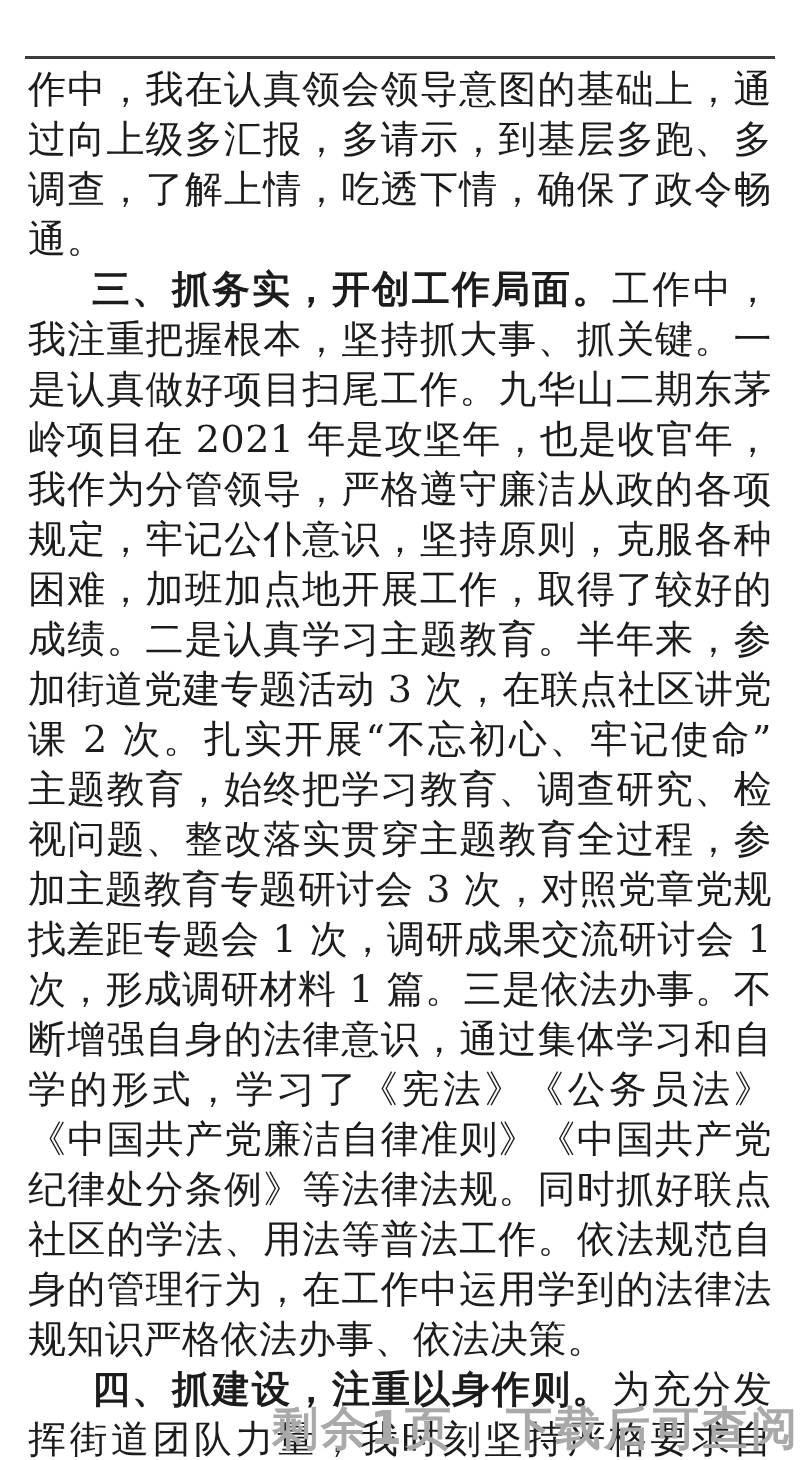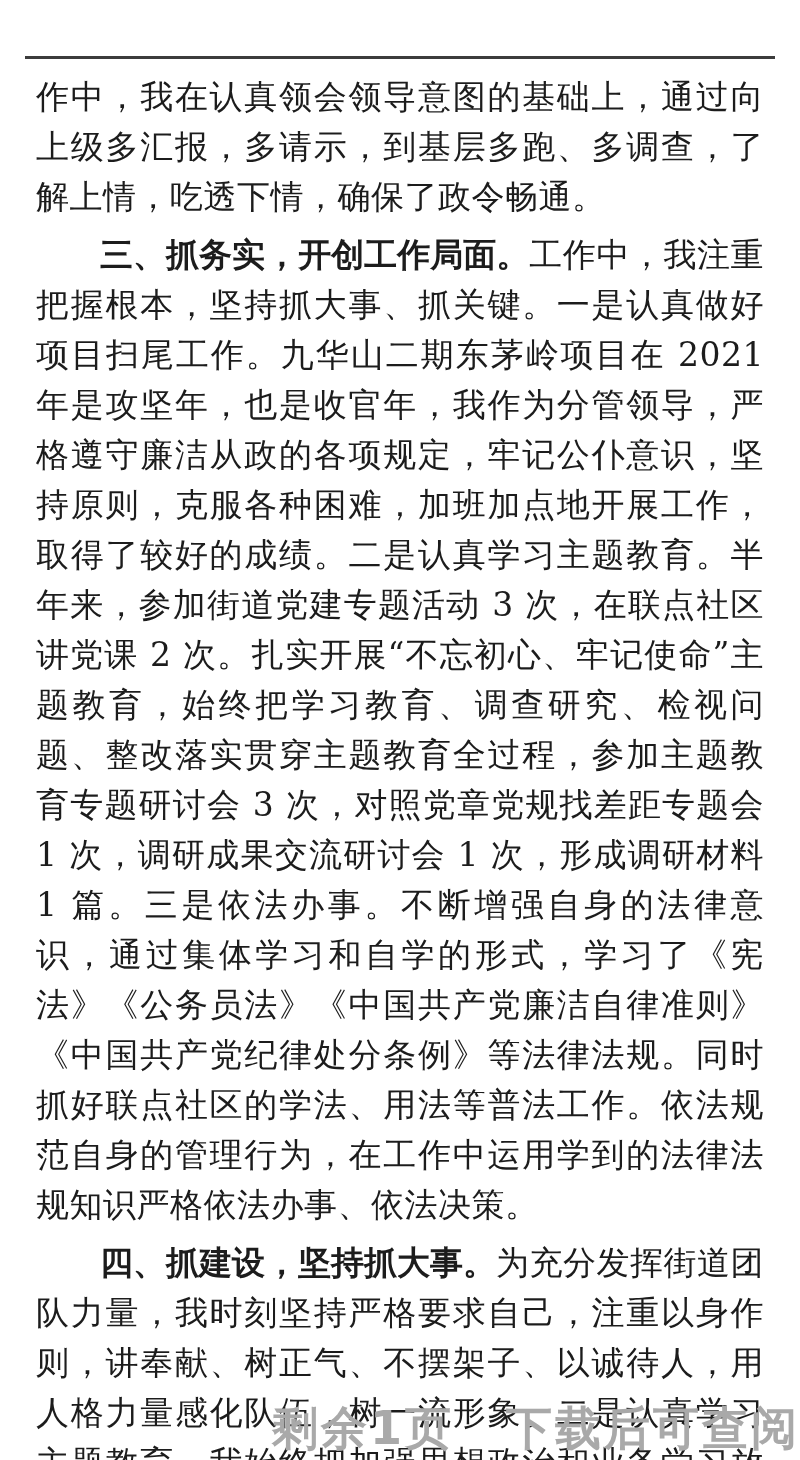--- a/index.html
+++ b/index.html
@@ -30,22 +30,22 @@
     height: 3px;
     background: var(--rule-color);
   }
   .content {
     position: absolute;
     left: 28px;
     right: 28px;
     top: 64px;
   }
   .para {
-    margin: 8px;
-    font-size: 33px;
+    margin: 0;
+    font-size: 38px;
     line-height: 50px;
     color: var(--text-color);
     text-align: justify;
     text-justify: inter-character;
     letter-spacing: 0.5px;
     word-break: break-all;
   }
   .para.indent { text-indent: 64px; }
   .section-heading {
     font-weight: bold;
@@ -75,21 +75,21 @@
 <div class="page">
 
   <div class="header-rule"></div>
 
   <div class="content">
 
     <p class="para"><span>作中，我在认真领会领导意图的基础上，通过向上级多汇报，多请示，到基层多跑、多调查，了解上情，吃透下情，确保了政令畅通。</span></p>
 
     <p class="para indent"><span class="section-heading">三、抓务实，开创工作局面。</span><span>工作中，我注重把握根本，坚持抓大事、抓关键。一是认真做好项目扫尾工作。九华山二期东茅岭项目在 2021 年是攻坚年，也是收官年，我作为分管领导，严格遵守廉洁从政的各项规定，牢记公仆意识，坚持原则，克服各种困难，加班加点地开展工作，取得了较好的成绩。二是认真学习主题教育。半年来，参加街道党建专题活动 3 次，在联点社区讲党课 2 次。扎实开展“不忘初心、牢记使命”主题教育，始终把学习教育、调查研究、检视问题、整改落实贯穿主题教育全过程，参加主题教育专题研讨会 3 次，对照党章党规找差距专题会 1 次，调研成果交流研讨会 1 次，形成调研材料 1 篇。三是依法办事。不断增强自身的法律意识，通过集体学习和自学的形式，学习了《宪法》《公务员法》《中国共产党廉洁自律准则》《中国共产党纪律处分条例》等法律法规。同时抓好联点社区的学法、用法等普法工作。依法规范自身的管理行为，在工作中运用学到的法律法规知识严格依法办事、依法决策。</span></p>
 
-    <p class="para indent"><span class="section-heading">四、抓建设，坚持抓大事。</span><span>为充分发挥街道团队力量，我时刻坚持严格要求自己，注重以身作则，讲奉献、树正气、不摆架子、以诚待人，用人格力量感化队伍，树一流形象。二是认真学习主题教育。我始终把加强思想政治和业务学习放在自身建设的首位。为此，我特别注重学习了习近平总</span></p>
+    <p class="para indent"><span class="section-heading">四、抓建设，注重以身作则。</span><span>为充分发挥街道团队力量，我时刻坚持严格要求自己，注重以身作则，讲奉献、树正气、不摆架子、以诚待人，用人格力量感化队伍，树一流形象。二是认真学习主题教育。我始终把加强思想政治和业务学习放在自身建设的首位。为此，我特别注重学习了习近平总</span></p>
 
   </div>
 
   <div class="footer-notice">
     <span class="pages-part">剩余1页</span><span>下载后可查阅</span>
   </div>
 
 </div>
 
 </body></html>

